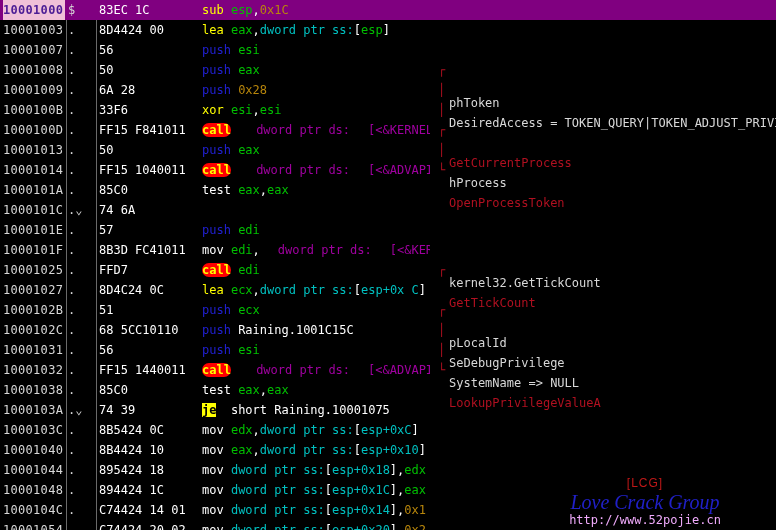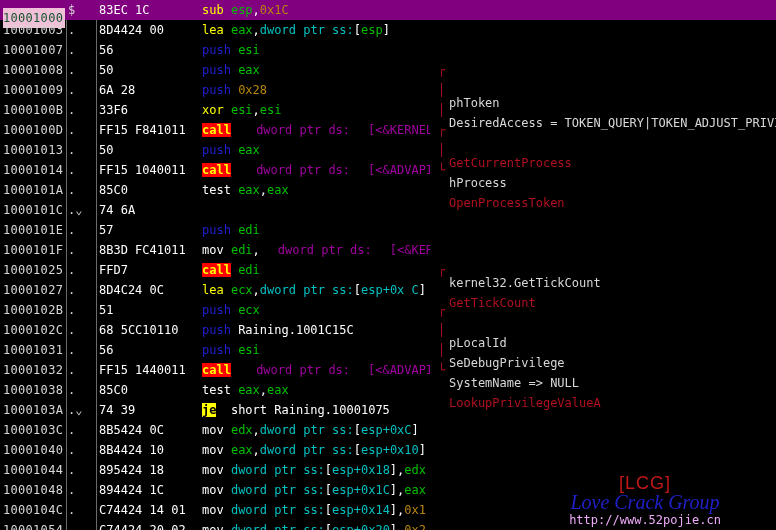--- a/index.html
+++ b/index.html
@@ -12,21 +12,21 @@
   #disasm{
     position:absolute;left:0;top:0;width:776px;height:530px;
     background:#000;
   }
   .row{
     position:relative;
     height:20px;line-height:20px;
     white-space:pre;
   }
   .row.sel{background:#800080;}
-  .row.sel .addr{background:#f0c0d8;color:#14532d;font-weight:normal;margin-top:8px;}
+  .row.sel .addr{background:#f0c0d8;color:#4c1d95;font-weight:bold;}
   .row.sel .hex{color:#ffffff;}
 
   
   .addr{
     position:absolute;left:3px;top:0;width:62px;
     color:#d8d8d8;letter-spacing:0.3px;
   }
   .gutter{
     position:absolute;left:68px;top:0;width:30px;
     color:#d8d8d8;text-align:left;
@@ -45,21 +45,21 @@
     position:absolute;top:0;width:1px;height:530px;
     background:#6a6a6a;
   }
   .vline.a{left:66px;}
   .vline.b{left:96px;}
 
   
   .mn-y{color:#ffff00;}              
   .mn-w{color:#ffffff;}              
   .mn-push{color:#2020d0;}           
-  .mn-call{background:#ff0000;color:#ffff00;font-weight:bold;}
+  .mn-call{background:#ff0000;color:#ffff00;font-weight:bold;border-radius:7px;}
   .mn-jmp{background:#ffff00;color:#000000;font-weight:bold;}
   .reg{color:#00c000;}               
   .num{color:#b8860b;}               
   .kw{color:#00c0c0;}                
   .punc{color:#ffffff;}
   .api{color:#a000a0;padding-left:18px;}               
   .sym{color:#ffffff;}               
   .redapi{color:#b01020;}               
   .gry{color:#d8d8d8;}
 
@@ -70,21 +70,21 @@
   }
   .ctext{position:absolute;left:449px;top:0;margin-top:33px;}
 
   
   #wm{
     position:absolute;right:6px;bottom:2px;
     text-align:center;width:250px;
     pointer-events:none;
   }
   #wm .lcg{
-    color:#c01818;font-size:18px;letter-spacing:1px;
+    color:#c01818;font-size:12px;letter-spacing:1px;
     font-family:"Liberation Sans",sans-serif;
     line-height:19px;
   }
   #wm .lcgsub{
     color:#2020c8;font-size:20px;font-style:italic;
     font-family:"Liberation Serif",serif;
     line-height:19px;
   }
   #wm .lcgurl{
     color:#f0abfc;font-size:12px;

